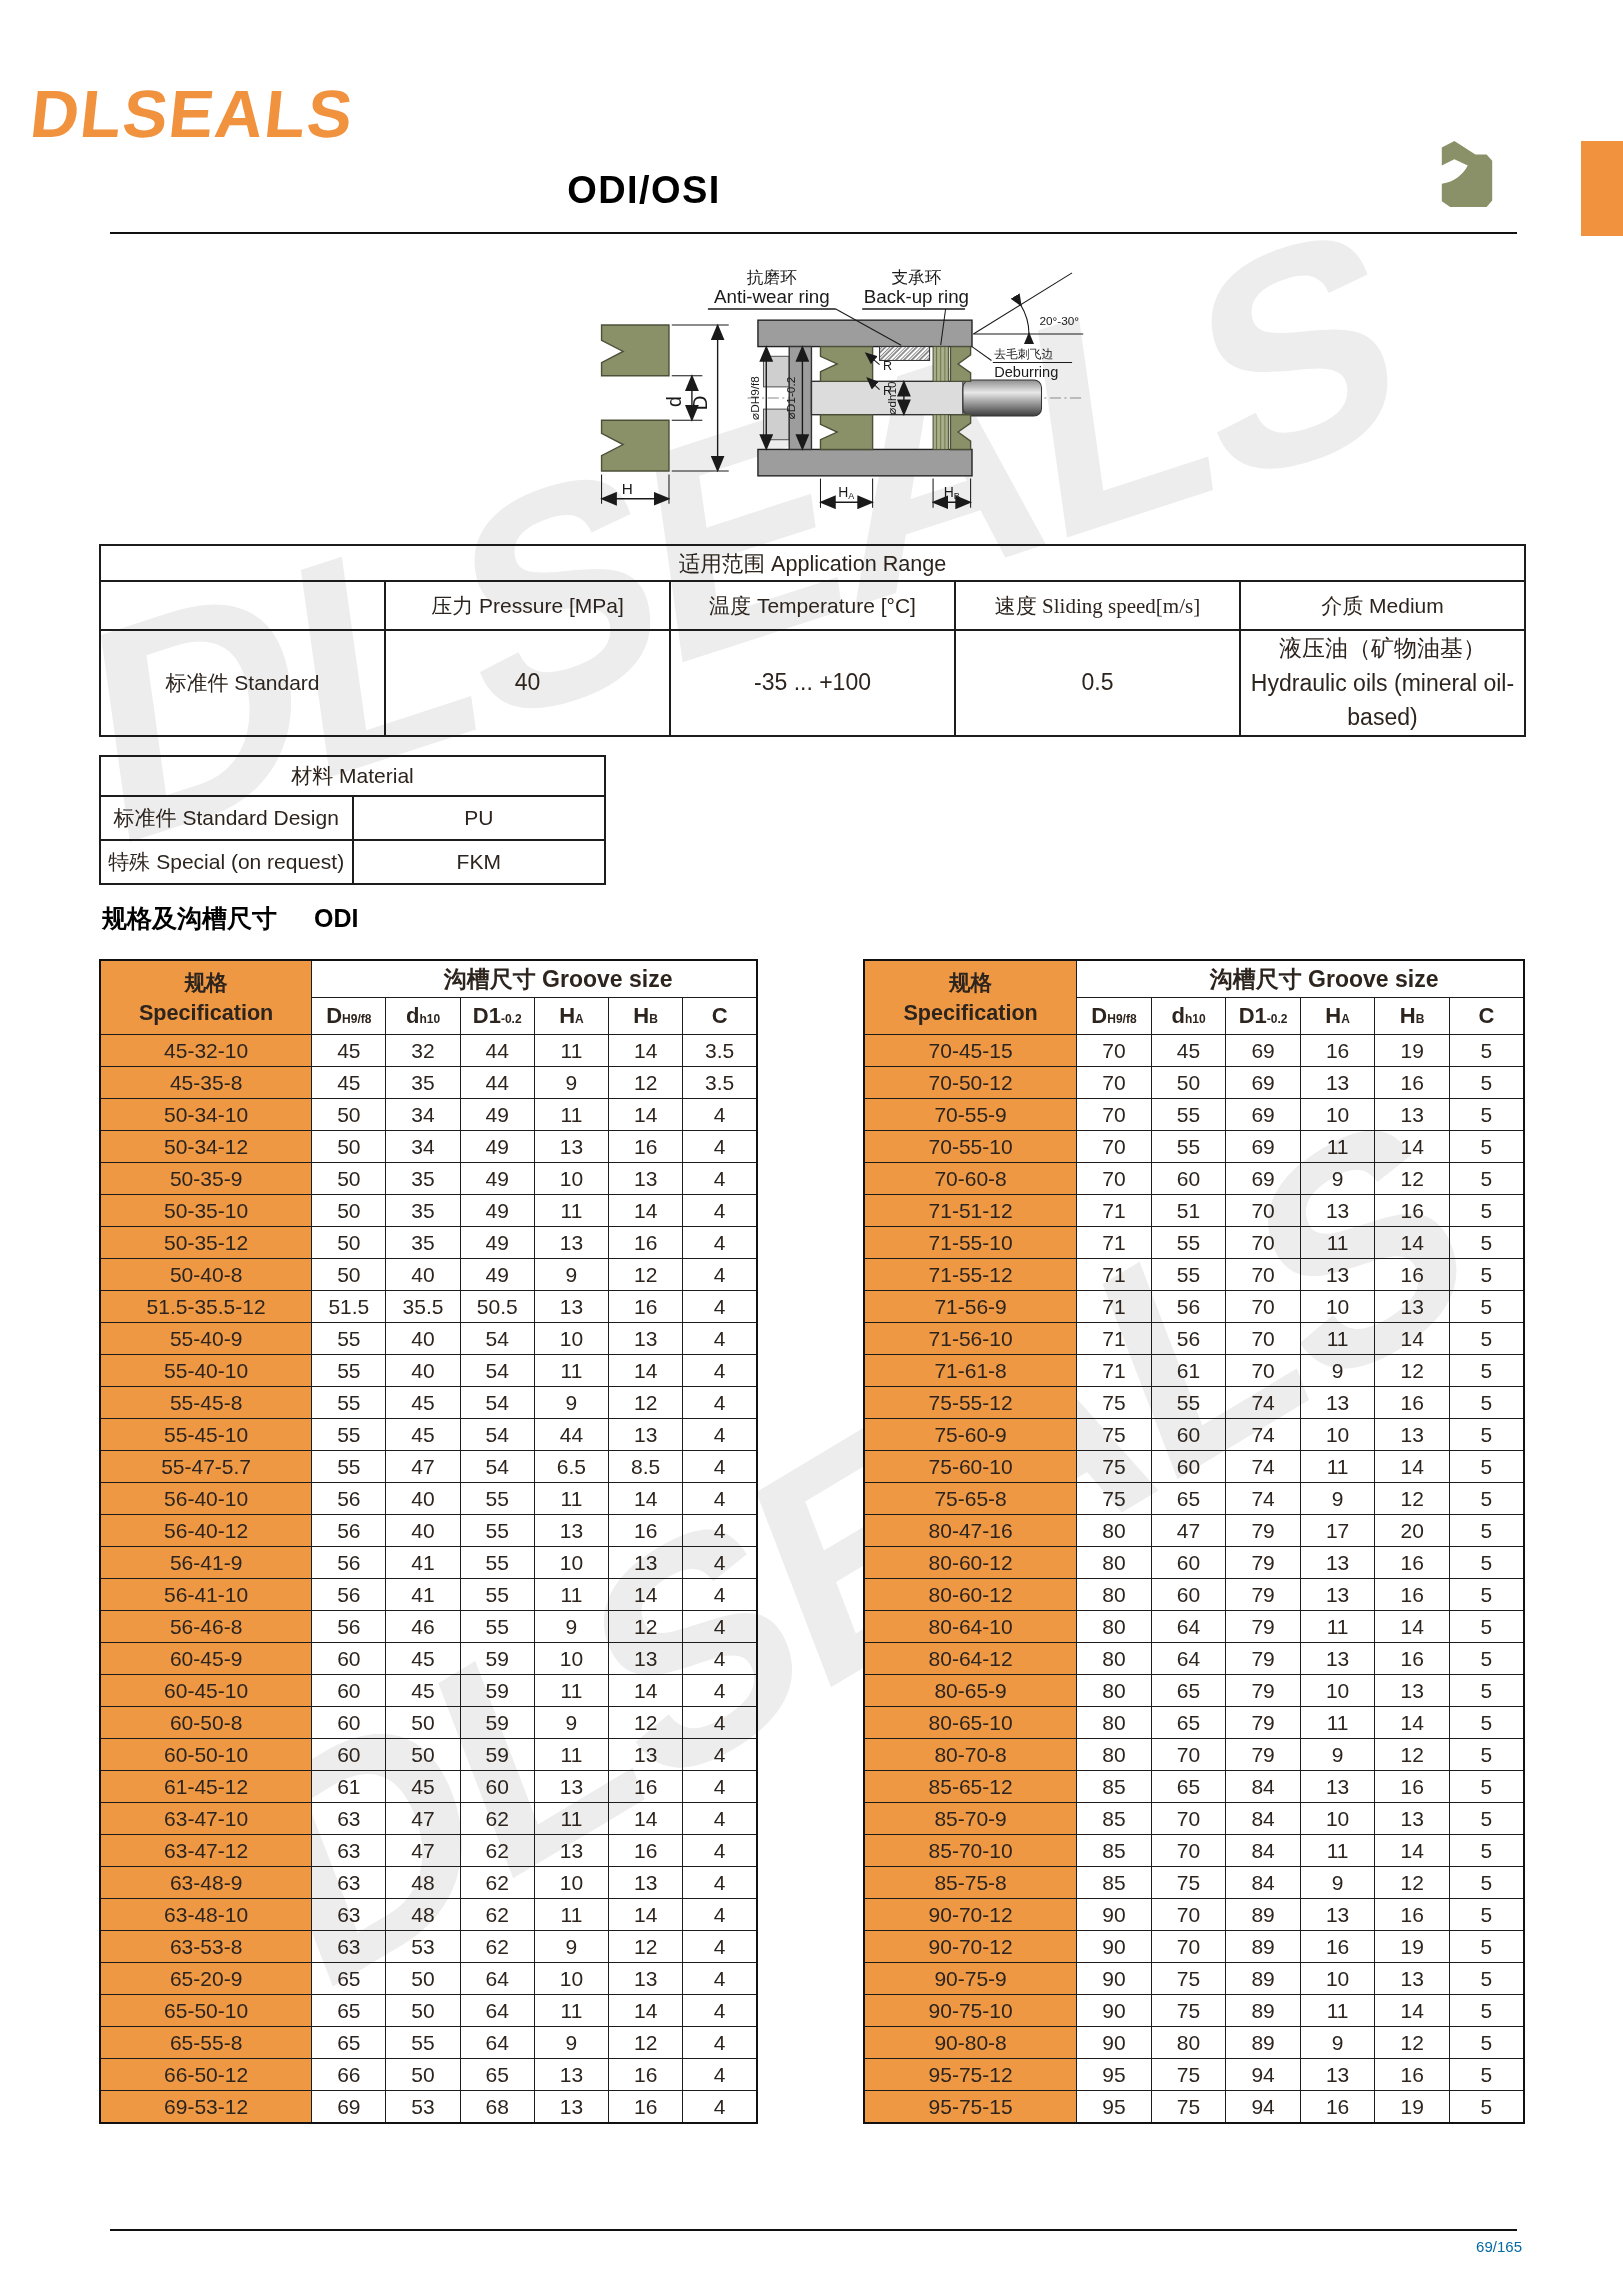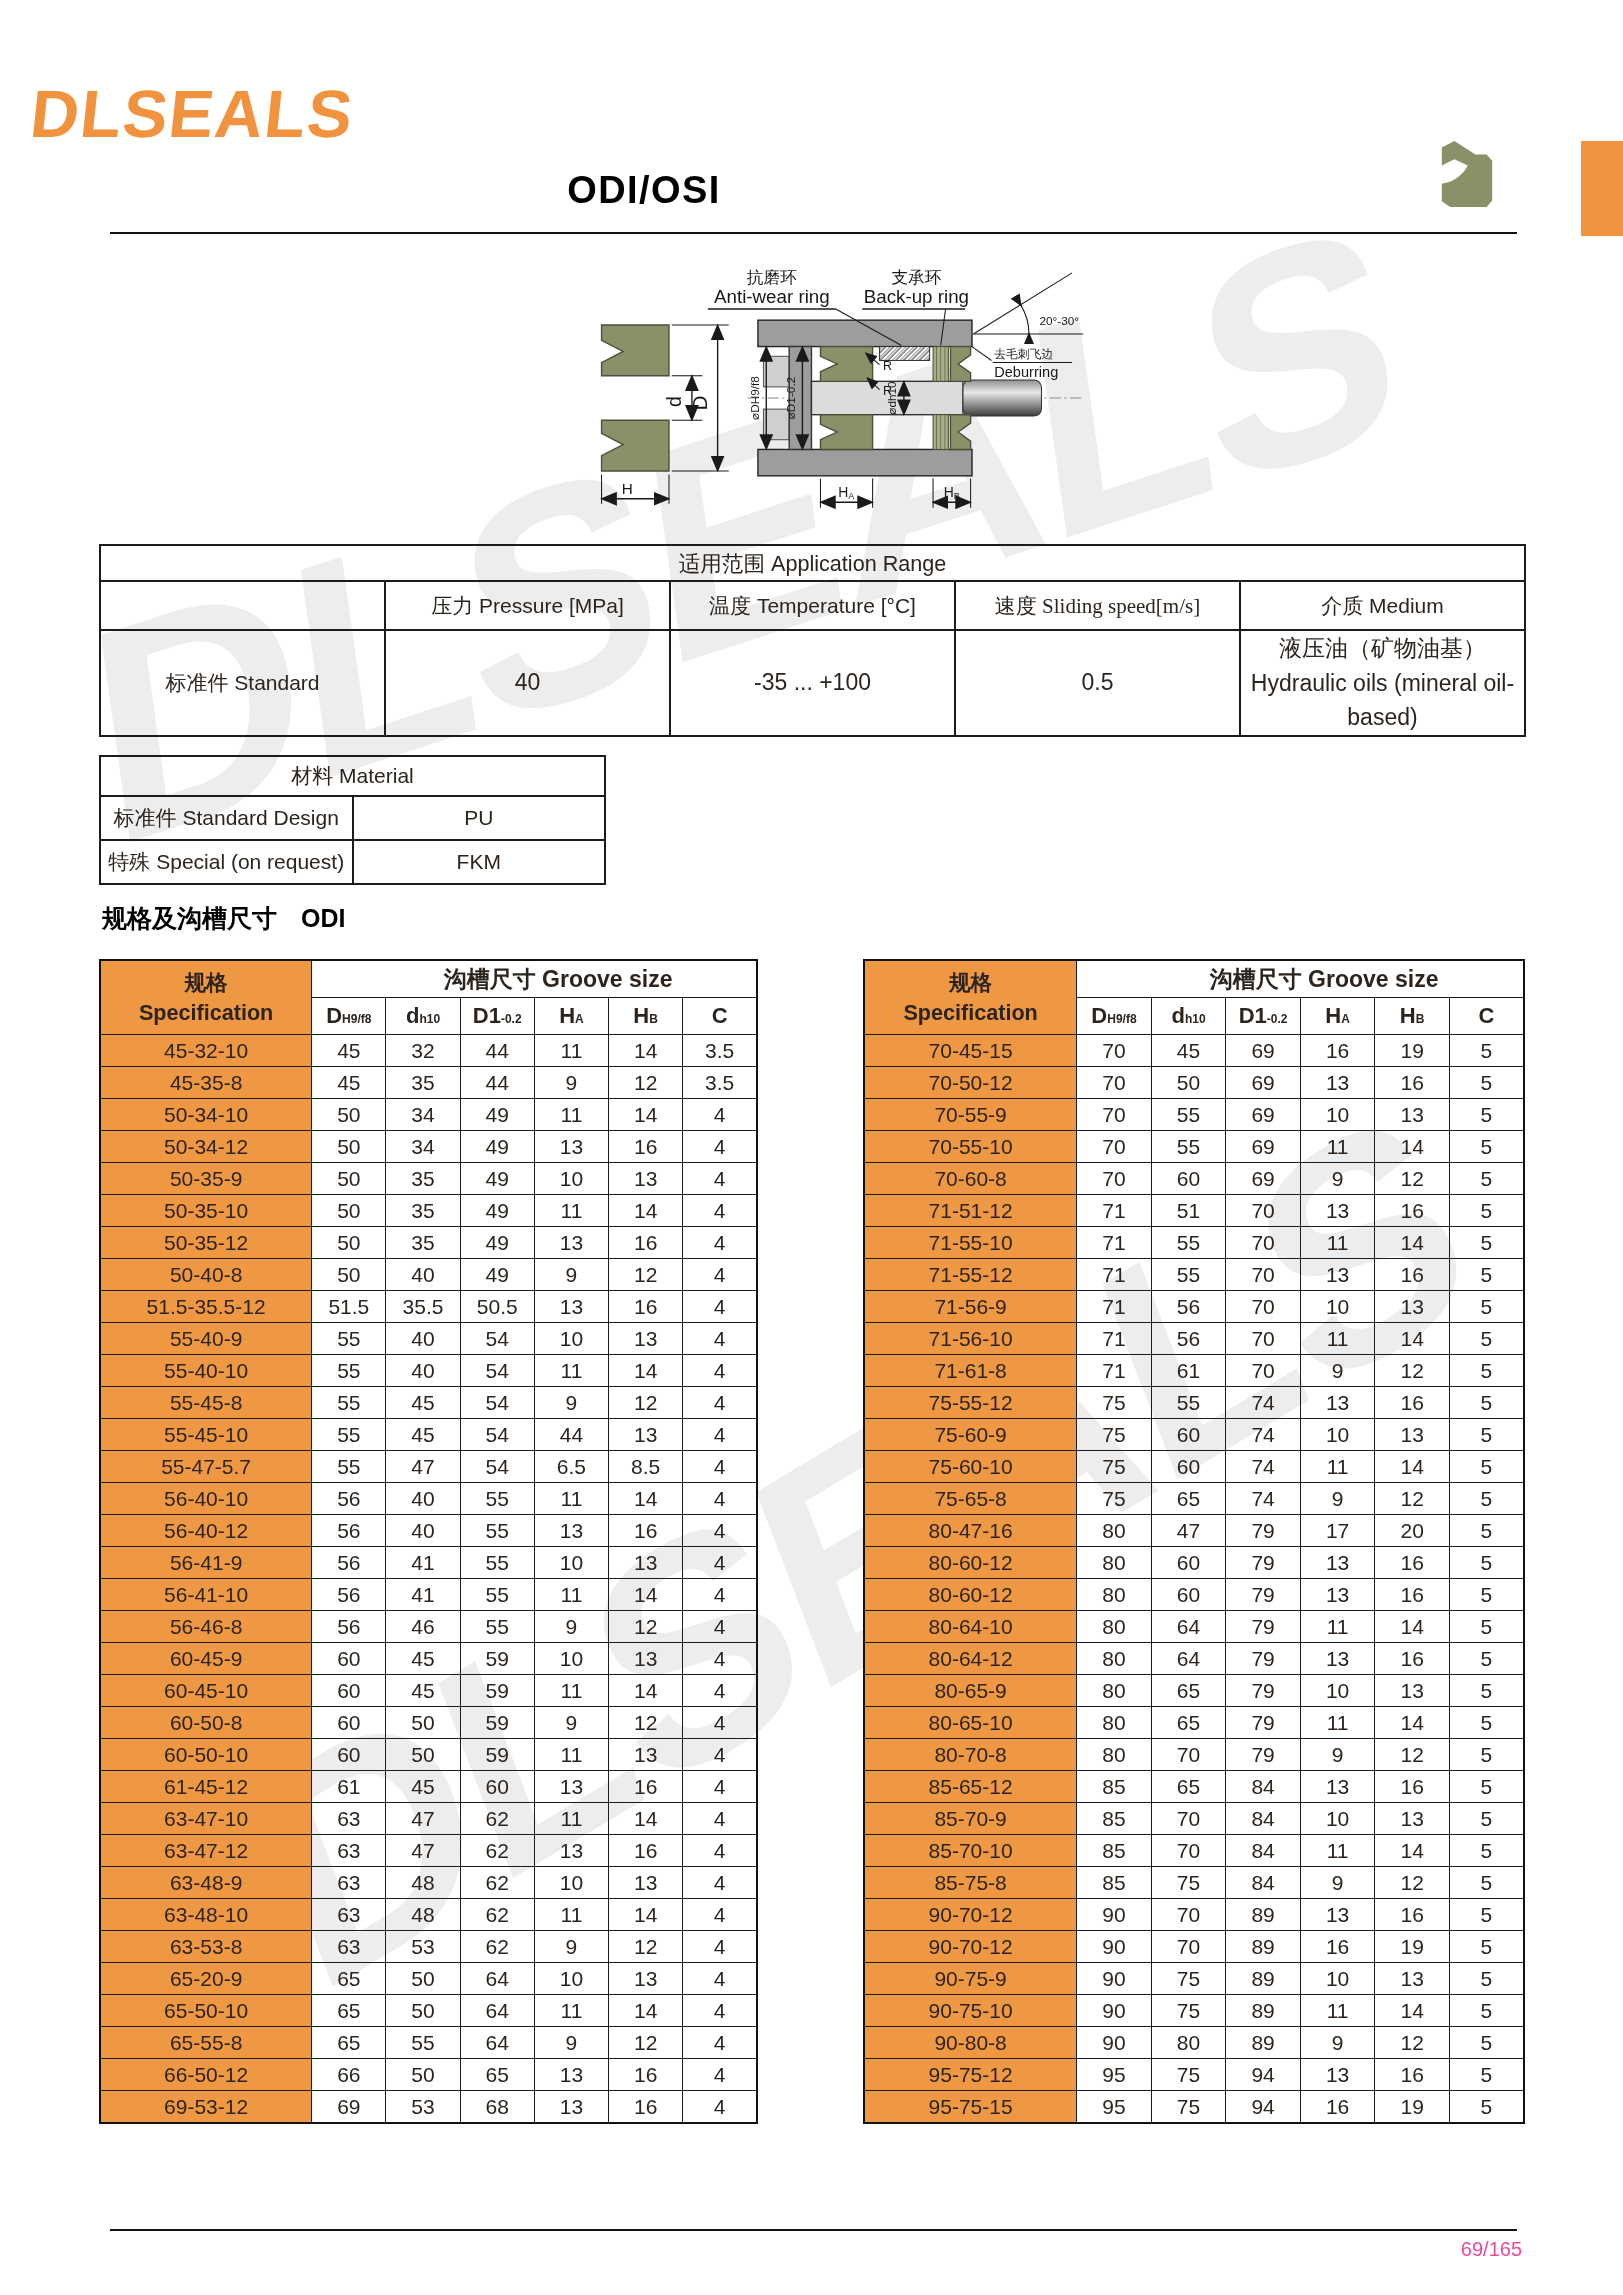--- a/index.html
+++ b/index.html
@@ -40,41 +40,41 @@
   .app-table .medium-cell{font-size:20px;line-height:1.5;border-radius:27px;}
   .col-label{width:202px;}.col-press{width:230px;}.col-temp{width:265px;}.col-speed{width:269px;font-family:Liberation Serif, serif;}
   
   .mat-table{left:99px;top:755px;width:507px;border:2.1px solid #111;}
   .mat-table th,.mat-table td{border-width:2.1px;font-size:21px;font-weight:400;}
   .mat-table .t-title{height:40px;}
   .mat-table td{height:42px;}
   .mat-table td:first-child{width:47%;}
   
   .section-label{position:absolute;left:102px;top:902px;z-index:1;font-size:25px;font-weight:700;color:#000;}
-  .section-label .code{margin-left:24px;}
+  .section-label .code{margin-left:37px;}
   
   .spec-table{top:959px;border:2.1px solid #111;}
   .spec-left{left:99px;width:659px;}
   .spec-right{left:863px;width:662px;}
   .spec-table th{height:36px;}
   .spec-table .spec-h{
     width:32%;background:#EF9844;font-size:21.6px;font-weight:700;line-height:1.35;color:#2d241e;
   }
   .spec-table .groove-h{font-size:23px;font-weight:700;padding-left:48px;}
   .spec-table .subhead th{font-weight:700;}
   .hmain{font-size:22px;}
   .hsub{font-size:12px;font-weight:700;}
   .spec-table tbody td{height:31px;font-size:21px;}
   .spec-table tbody td:first-child{background:#EF9844;}
   
   .diagram{position:absolute;left:584px;top:259px;z-index:1;}
   .diagram text{font-family:"Liberation Sans","DejaVu Sans",sans-serif;fill:#1a1a1a;}
   
   .footer-rule{position:absolute;left:110px;top:2229px;width:1407px;height:2.1px;background:#111;z-index:2;}
-  .page-num{position:absolute;right:102px;top:2238px;font-size:20px;color:#ec4899;z-index:2;text-align:center;}
+  .page-num{position:absolute;right:102px;top:2238px;font-size:15px;color:#0369a1;z-index:2;text-align:center;}
 </style>
 </head>
 <body>
 
 <div class="watermark wm1">DLSEALS</div>
 <div class="watermark wm2">DLSEALS</div>
 
 <div class="logo">DLSEALS</div>
 <div class="page-title">ODI/OSI</div>
 <div class="title-rule"></div>

